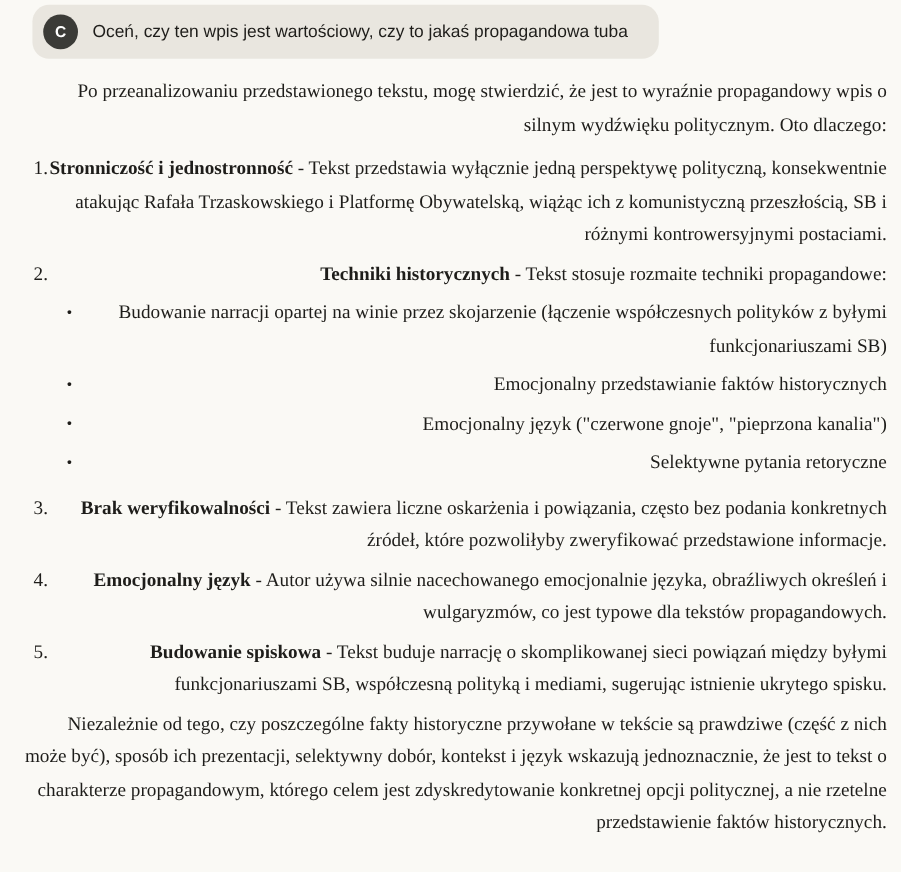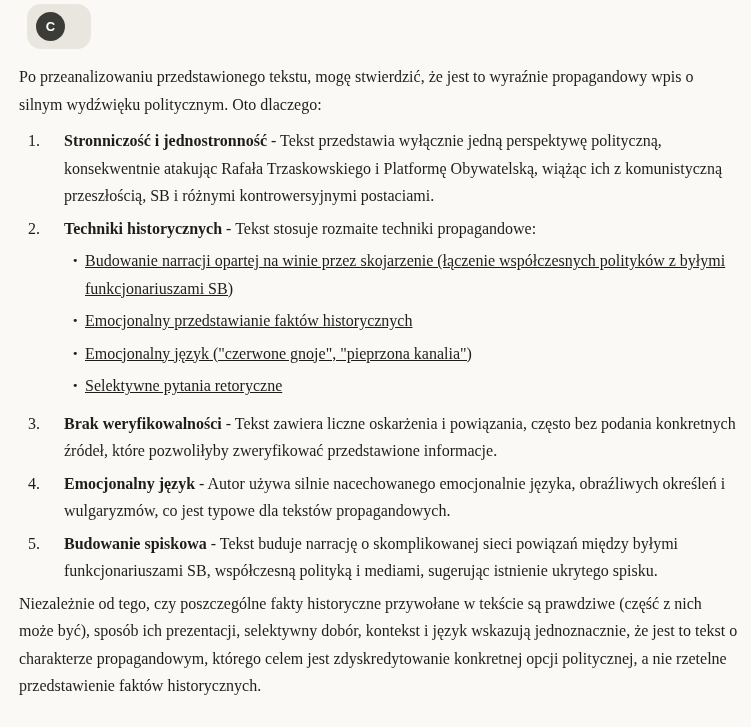--- a/index.html
+++ b/index.html
@@ -30,43 +30,44 @@
     font-size:14.5px;line-height:20px;
   }
   .avatar{
     flex:0 0 auto;width:29px;height:29px;border-radius:50%;
     background:var(--avatar-background);color:var(--avatar-letter);
     display:flex;align-items:center;justify-content:center;
     font-family:"Liberation Sans","DejaVu Sans",sans-serif;
     font-size:13px;font-weight:700;
   }
   
-  .response{padding:14px 12px 0 19px;}
+  .response{padding:14px 12px 0 19px;text-align:right;}
   .response p{margin:0 0 9px 0;}
   .olist{margin:0;}
   .oitem{display:flex;margin:0 0 5px 0;padding-left:9px;}
   .oitem .num{flex:0 0 12px;}
-  .oitem .li-body{flex:1 1 auto;margin-left:24px;}
+  .oitem .li-body{flex:1 1 auto;}
   .oitem strong{font-weight:700;}
   .ulist{margin:5px 0 0 0;}
   .uitem{display:flex;padding-left:8px;margin:0 0 5px 0;}
   .uitem .marker{flex:0 0 13px;font-family:"DejaVu Sans",sans-serif;font-size:11px;line-height:27.5px;}
-  .uitem .b-body{flex:1 1 auto;text-decoration:underline;}
+  .uitem .b-body{flex:1 1 auto;}
   .conclusion{margin-top:8px;}
 </style>
 </head>
 <body>
 
 <div class="screen">
 
   <div class="user-row">
     <div class="user-bubble">
       <span class="avatar">
           <span>C</span>
         </span>
+      <span>Oceń, czy ten wpis jest wartościowy, czy to jakaś propagandowa tuba</span>
     </div>
   </div>
 
   <div class="response">
 
     <p>Po przeanalizowaniu przedstawionego tekstu, mogę stwierdzić, że jest to wyraźnie propagandowy wpis o silnym wydźwięku politycznym. Oto dlaczego:</p>
 
     <div class="olist">
 
       <div class="oitem">

